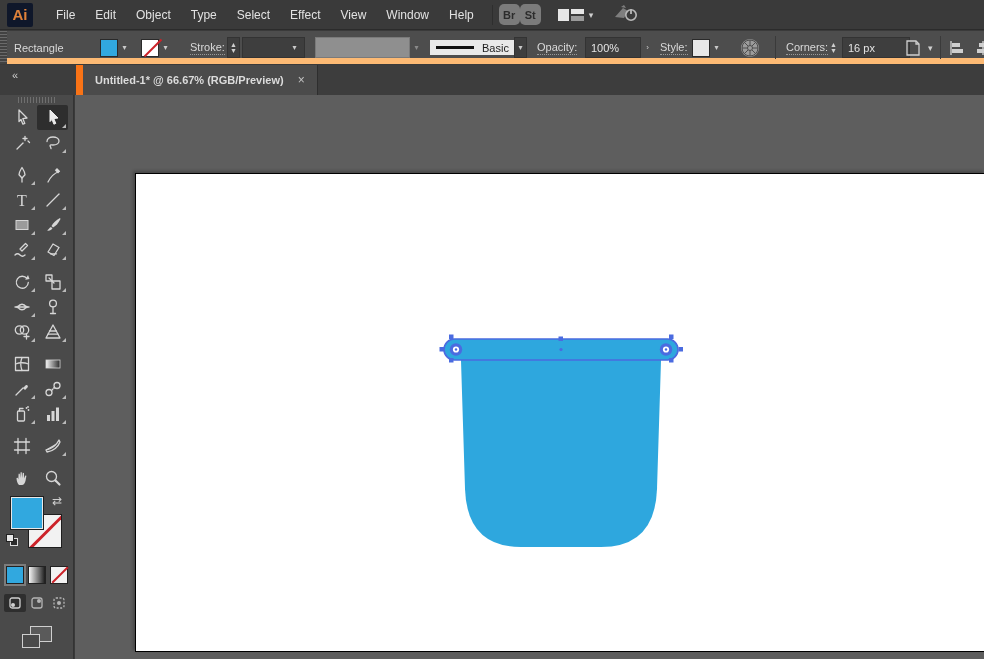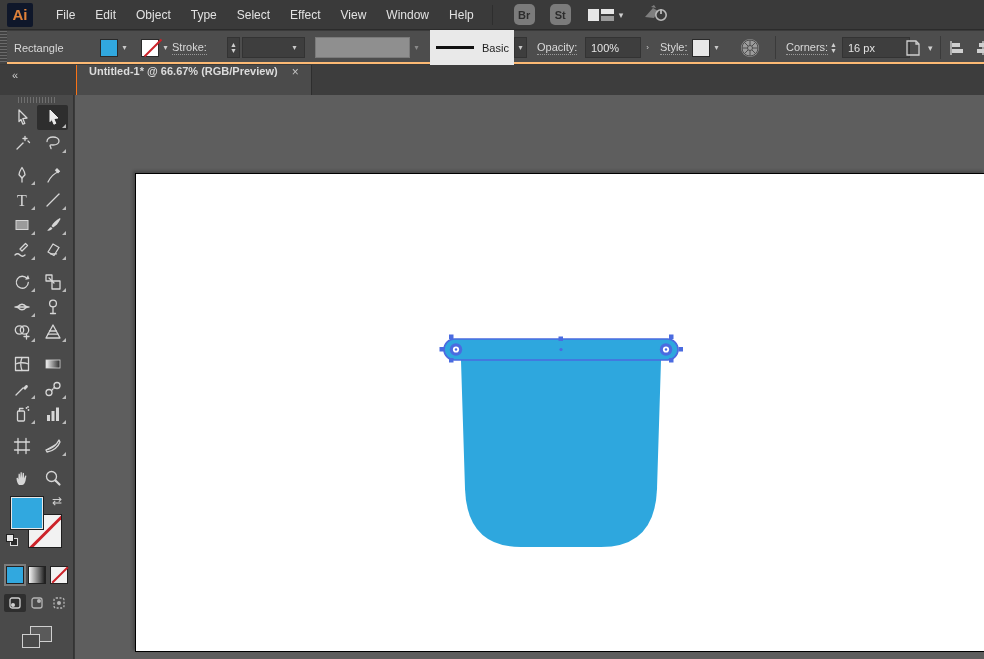--- a/index.html
+++ b/index.html
@@ -5,47 +5,47 @@
   * { margin:0; padding:0; box-sizing:border-box; }
   html,body { width:984px; height:659px; overflow:hidden; }
   body { font-family:"Liberation Sans", sans-serif; background:#3a3a3a; position:relative; color:#d6d6d6; }
 
   
   .menubar { position:absolute; left:0; top:0; width:984px; height:30px; background:#3a3a3a; display:flex; align-items:center; border-bottom:1px solid #2b2b2b; }
   .ai-logo { width:26px; height:24px; margin-left:7px; background:#0f172a; color:#e0823a; font-weight:bold; font-size:15px; display:flex; align-items:center; justify-content:center; border-radius:2px; }
   .menu-items { display:flex; margin-left:13px;align-items:center; }
   .menu-item { padding:0 10px; font-size:12px; color:#e2e2e2; line-height:30px; cursor:default; }
   .mb-sep { width:1px; height:20px; background:#2e2e2e; margin:0 6px; }
-  .sq-btn { width:21px; height:21px; background:#7b7b7b; color:#2c2c2c; font-size:11px; font-weight:bold; display:flex; align-items:center; justify-content:center; border-radius:5px; margin-left:15px; }
+  .sq-btn { width:21px; height:21px; background:#7b7b7b; color:#2c2c2c; font-size:11px; font-weight:bold; display:flex; align-items:center; justify-content:center; border-radius:5px; }
   .ws-icon { margin-left:17px; display:flex; align-items:center; }
   .chev { font-size:9px; color:#cfcfcf; margin-left:5px; }
   .share-icon { margin-left:20px; opacity:.85; }
 
   
-  .controlbar { position:absolute; left:0; top:31px; width:984px; height:33px; background:#4d4d4d; border-bottom:2px solid #fdba74; }
+  .controlbar { position:absolute; left:0; top:31px; width:984px; height:33px; background:#4d4d4d; border-bottom:6px solid #fdba74; }
   .cb-grip { position:absolute; left:0; top:0; width:7px; height:33px;
     background:repeating-linear-gradient(to bottom, #6a6a6a 0 1px, #424242 1px 3px); }
   .cb { position:absolute; top:0; height:33px; display:flex; align-items:center; font-size:11px; color:#d9d9d9; }
   .cb-label { border-bottom:1px dotted #9a9a9a; line-height:13px; }
   .swatch { width:18px; height:18px; border:1px solid #2a2a2a; position:relative; background:#fff; }
   .swatch.blue { background:#31a8df; }
   .swatch.none::after { content:""; position:absolute; left:-1px; top:7px; width:24px; height:2px; background:#cc2229; transform:rotate(-45deg); }
   .dd-chev { width:13px; height:18px; display:flex; align-items:center; justify-content:center; font-size:8px; color:#c9c9c9; }
   .field { background:#3e3e3e; border:1px solid #333; height:21px; display:flex; align-items:center; padding:0 5px; color:#e4e4e4; font-size:11px; }
   .stepper { width:13px; height:21px; background:#3e3e3e; border:1px solid #333; display:flex; flex-direction:column; align-items:center; justify-content:center; font-size:7px; color:#cfcfcf; line-height:6px; }
   .dd { background:#3e3e3e; border:1px solid #333; height:21px; display:flex; align-items:center; justify-content:flex-end; padding-right:3px; }
   .dd.disabled { background:#8f8f8f; border-color:#7a7a7a; }
-  .brush-box { width:84px; height:35px; background:#e9e9e9; display:flex; align-items:center; padding:0 6px; color:#1d1d1d; }
+  .brush-box { width:84px; height:15px; background:#e9e9e9; display:flex; align-items:center; padding:0 6px; color:#1d1d1d; }
   .brush-line { flex:0 0 38px; height:3px; background:#111; margin-right:8px; }
   .vline { position:absolute; top:5px; width:1px; height:23px; background:#3a3a3a; }
 
   
   .tabbar { position:absolute; left:0; top:65px; width:984px; height:30px; background:#3d3d3d; }
   .collapse { position:absolute; left:12px; top:4px; font-size:11px; color:#cfcfcf; letter-spacing:-1px; }
-  .doc-tab { position:absolute; left:76px; top:0; height:30px; background:#4b4b4b; display:flex; padding:0 12px; border-right:1px solid #2e2e2e; border-left:1px solid #f97316; }
+  .doc-tab { position:absolute; left:76px; top:0; height:30px; background:#4b4b4b; display:flex; align-items:center; padding:0 12px; border-right:1px solid #2e2e2e; border-left:7px solid #f97316; }
   .doc-tab .title { font-size:11px; font-weight:bold; color:#dcdcdc; }
   .doc-tab .close { margin-left:14px; font-size:12px; color:#c3c3c3; }
 
   
   .toolbar { position:absolute; left:0; top:95px; width:74px; height:564px; background:#4a4a4a; border-right:1px solid #333; }
   .tb-grip { height:6px; margin:2px 18px 2px 18px;
     background:repeating-linear-gradient(to right, #6f6f6f 0 1px, #4a4a4a 1px 3px); }
   .tool-grid { display:flex; flex-wrap:wrap; width:62px; margin-left:6px; }
   .tool { width:31px; height:25px; display:flex; align-items:center; justify-content:center; position:relative; border-radius:2px; }
   .tool.selected { background:#2e2e2e; }
@@ -127,21 +127,21 @@
 
   <div class="cb" style="left:100px;">
       <span class="swatch blue"></span>
       <span class="dd-chev">▾</span>
     </div>
   <div class="cb" style="left:141px;">
       <span class="swatch none"></span>
       <span class="dd-chev">▾</span>
     </div>
 
-  <div class="cb" style="left:172px;align-items:center;">
+  <div class="cb" style="left:190px;align-items:center;">
       <span class="cb-label">Stroke:</span>
     </div>
   <div class="cb" style="left:227px;">
       <span class="stepper">▲<br>▼</span>
     </div>
   <div class="cb" style="left:242px;">
       <span class="dd" style="width:63px;">
         <span class="dd-chev">▾</span>
       </span>
     </div>

